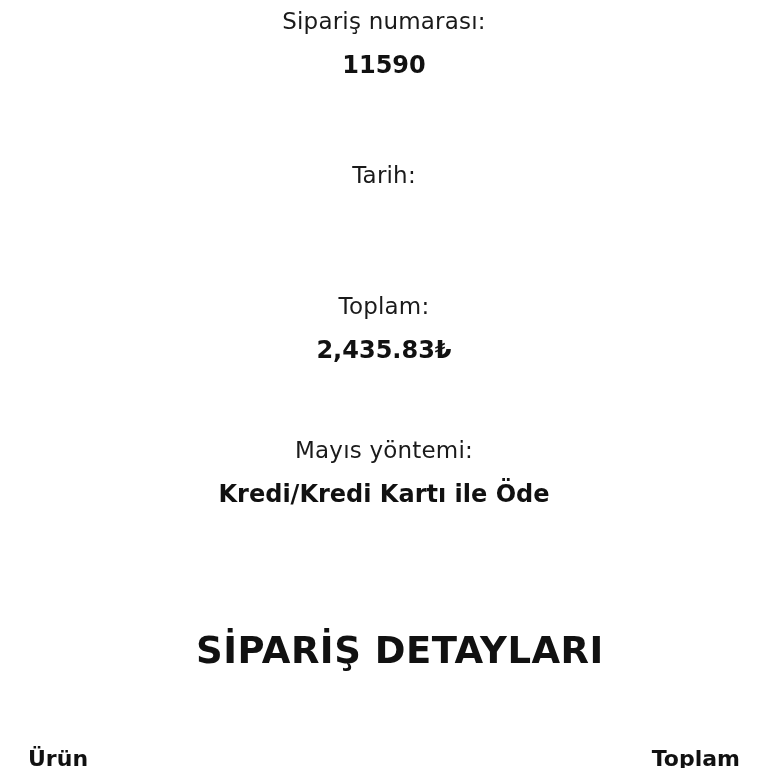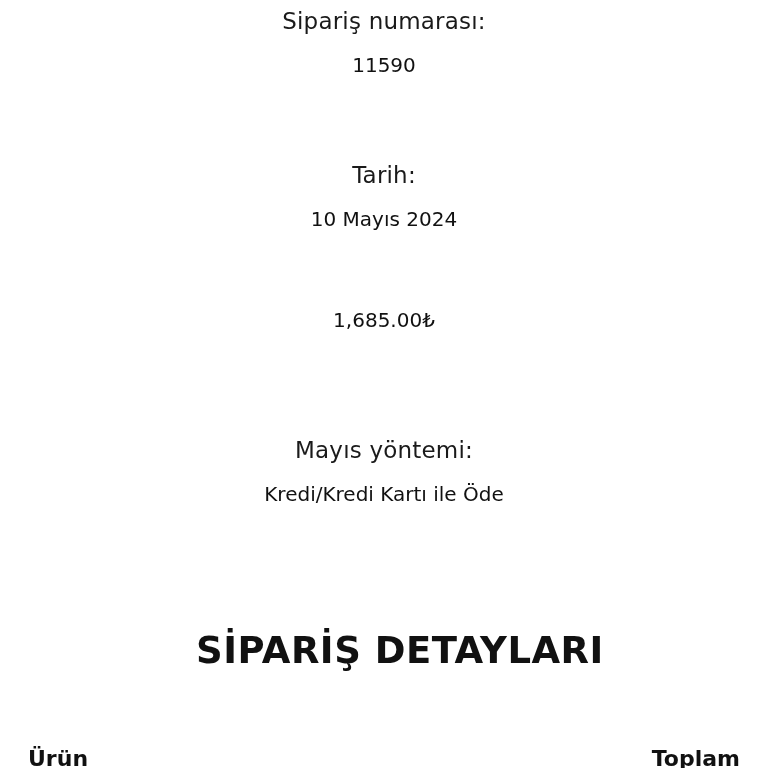--- a/index.html
+++ b/index.html
@@ -24,22 +24,22 @@
       text-align: center;
     }
     .label {
       font-size: 23px;
       font-weight: 400;
       color: #1a1a1a;
       line-height: 30px;
       letter-spacing: 0.2px;
     }
     .value {
-      font-size: 20px;
-      font-weight: 400;
+      font-size: 24px;
+      font-weight: 700;
       color: #111111;
       line-height: 30px;
       margin-top: 14px;
     }
     #block-order { top: 6px; }
     #block-date { top: 148px; margin-top: 12px; }
     #block-total { top: 291px; }
     #block-payment { top: 435px; }
     .section-title {
       position: absolute;
@@ -75,25 +75,25 @@
 
 <div class="page">
 
   <div class="info-block" id="block-order">
     <div class="label">Sipariş numarası:</div>
     <div class="value">11590</div>
   </div>
 
   <div class="info-block" id="block-date">
     <div class="label">Tarih:</div>
-    <div class="value">10 Mayıs 2024</div>
   </div>
 
   <div class="info-block" id="block-total">
-    <div class="value">1,685.00₺</div>
+    <div class="label">Toplam:</div>
+    <div class="value">2,435.83₺</div>
   </div>
 
   <div class="info-block" id="block-payment">
     <div class="label">Mayıs yöntemi:</div>
     <div class="value">Kredi/Kredi Kartı ile Öde</div>
   </div>
 
   <h2 class="section-title" style="margin:16px;">SİPARİŞ DETAYLARI</h2>
 
   <div class="table-header">

